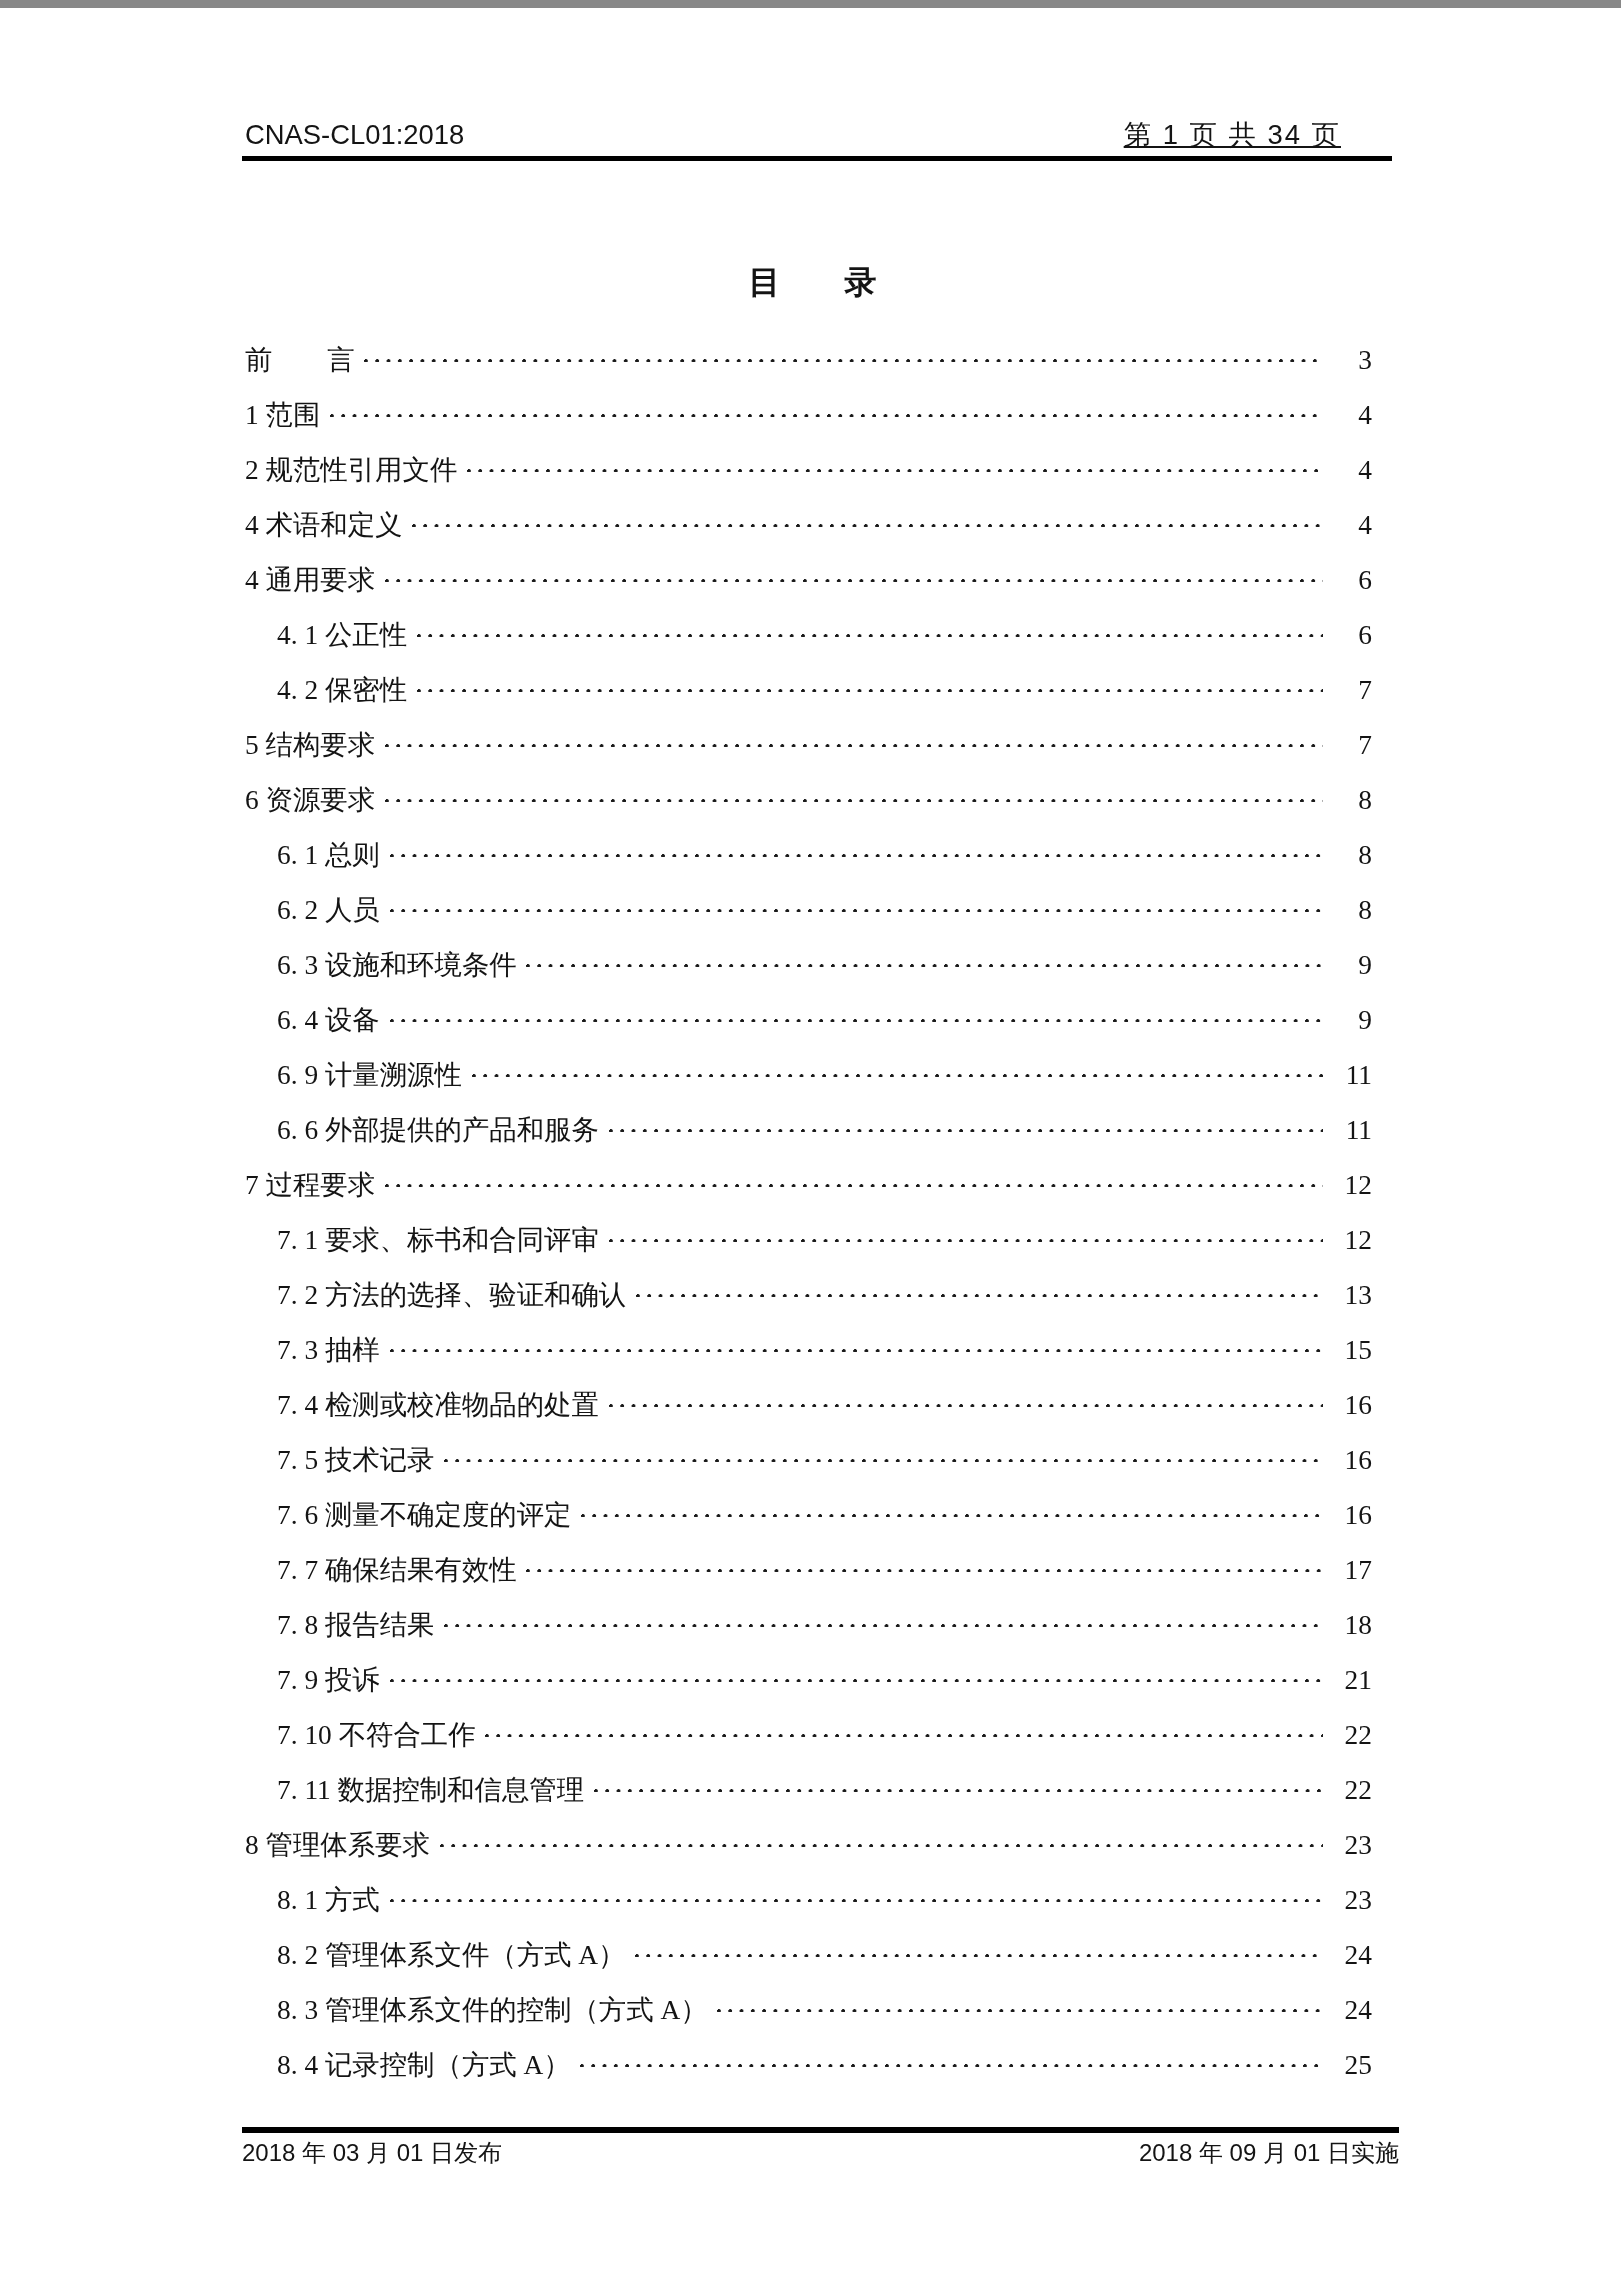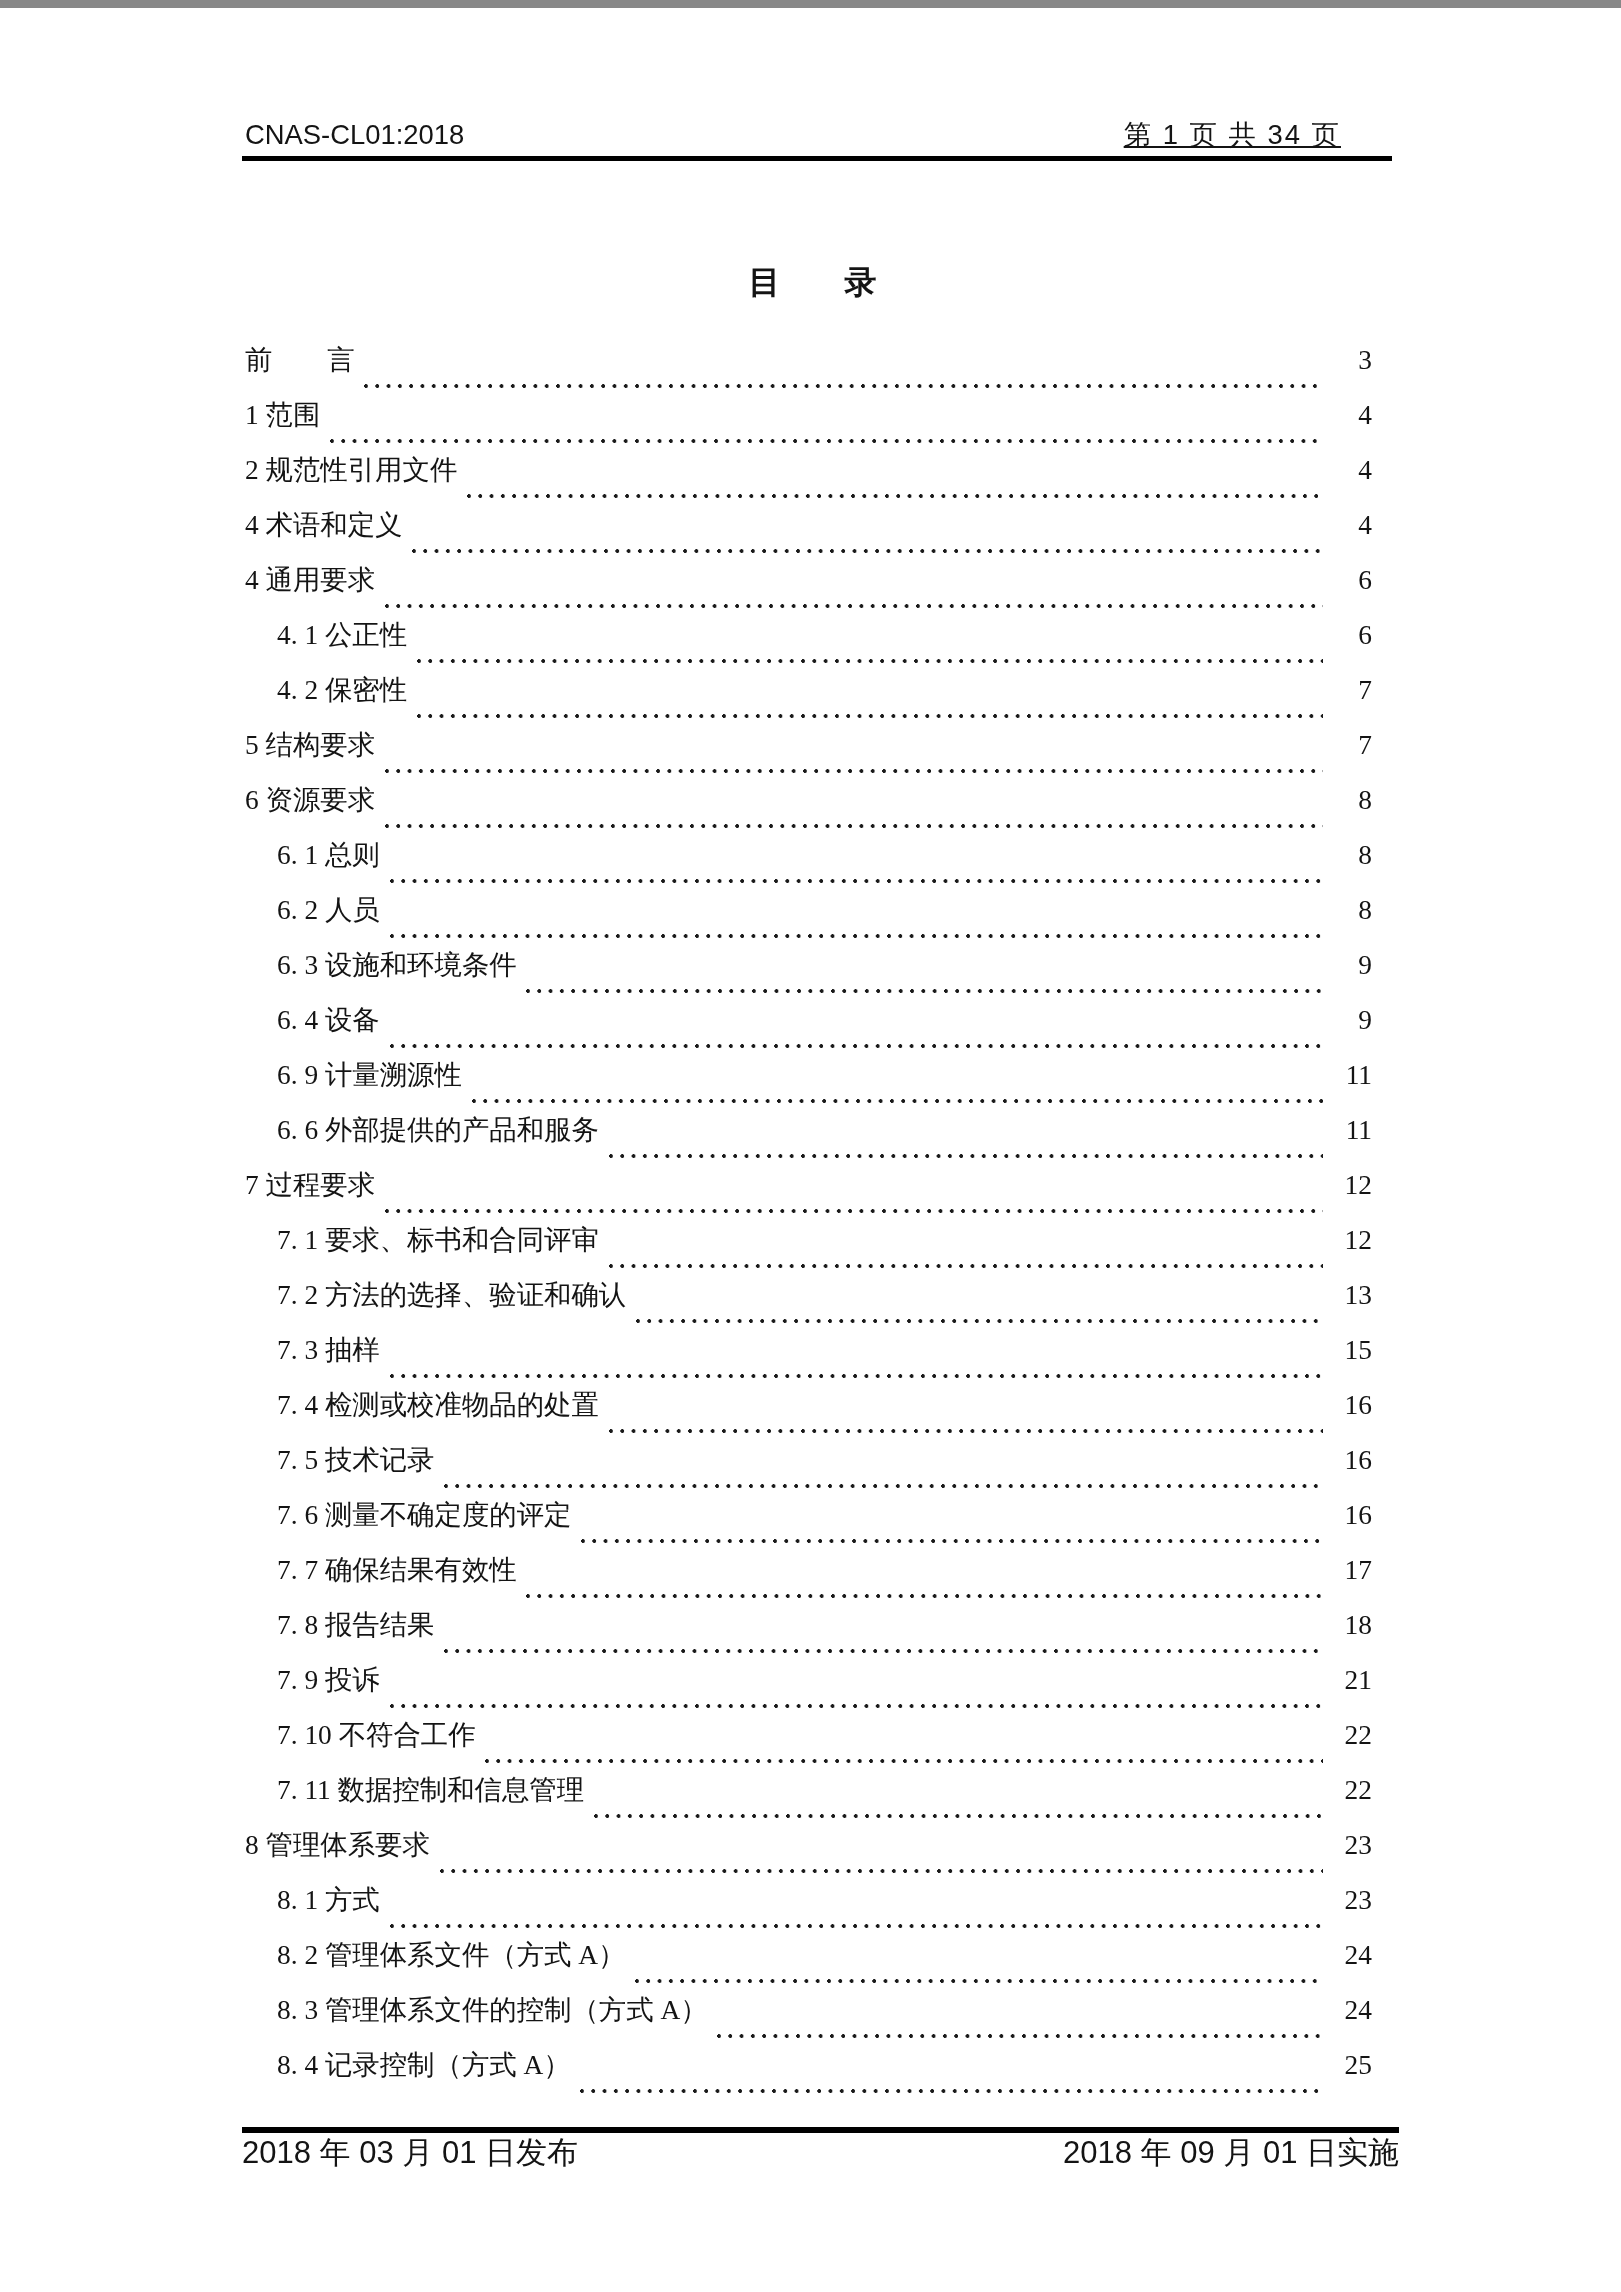--- a/index.html
+++ b/index.html
@@ -31,41 +31,41 @@
     text-align:center;
     font-size:32px; font-weight:bold; line-height:55px;
     white-space:pre;
   }
   
   .toc {
     position:absolute; left:245px; right:249px; top:325px;
     font-size:27.4px;
   }
   .toc-row {
-    display:flex; align-items:flex-end;
+    display:flex; align-items:center;
     height:55px; line-height:55px;
   }
   .toc-label { white-space:pre; }
   .toc-row.level-2 .toc-label { padding-left:32px; }
   .toc-leader {
     flex:1 1 auto; height:3.9px;
     margin:0 5.9px 0 9.8px;
     background-image:radial-gradient(circle at 2px 2px, #1a1a1a 1.7px, transparent 2.1px);
     background-size:11.3px 3.9px;
     background-repeat:repeat-x;
     background-position:left bottom;
   }
   .toc-page { min-width:43px; text-align:right; white-space:pre; }
   
   .footer-rule { top:2119px; height:5.9px; right:222px; }
   .footer-row {
     position:absolute; left:242px; right:222px; top:2127px;
     display:flex; justify-content:space-between; align-items:baseline;
     font-family:"Liberation Sans","DejaVu Sans",sans-serif;
-    font-size:31px; line-height:35px;
+    font-size:24px; line-height:35px;
     white-space:pre;
     gap:28px;
   }
 </style>
 </head>
 <body>
 
 <div class="page">
 
   <div class="header-row">

